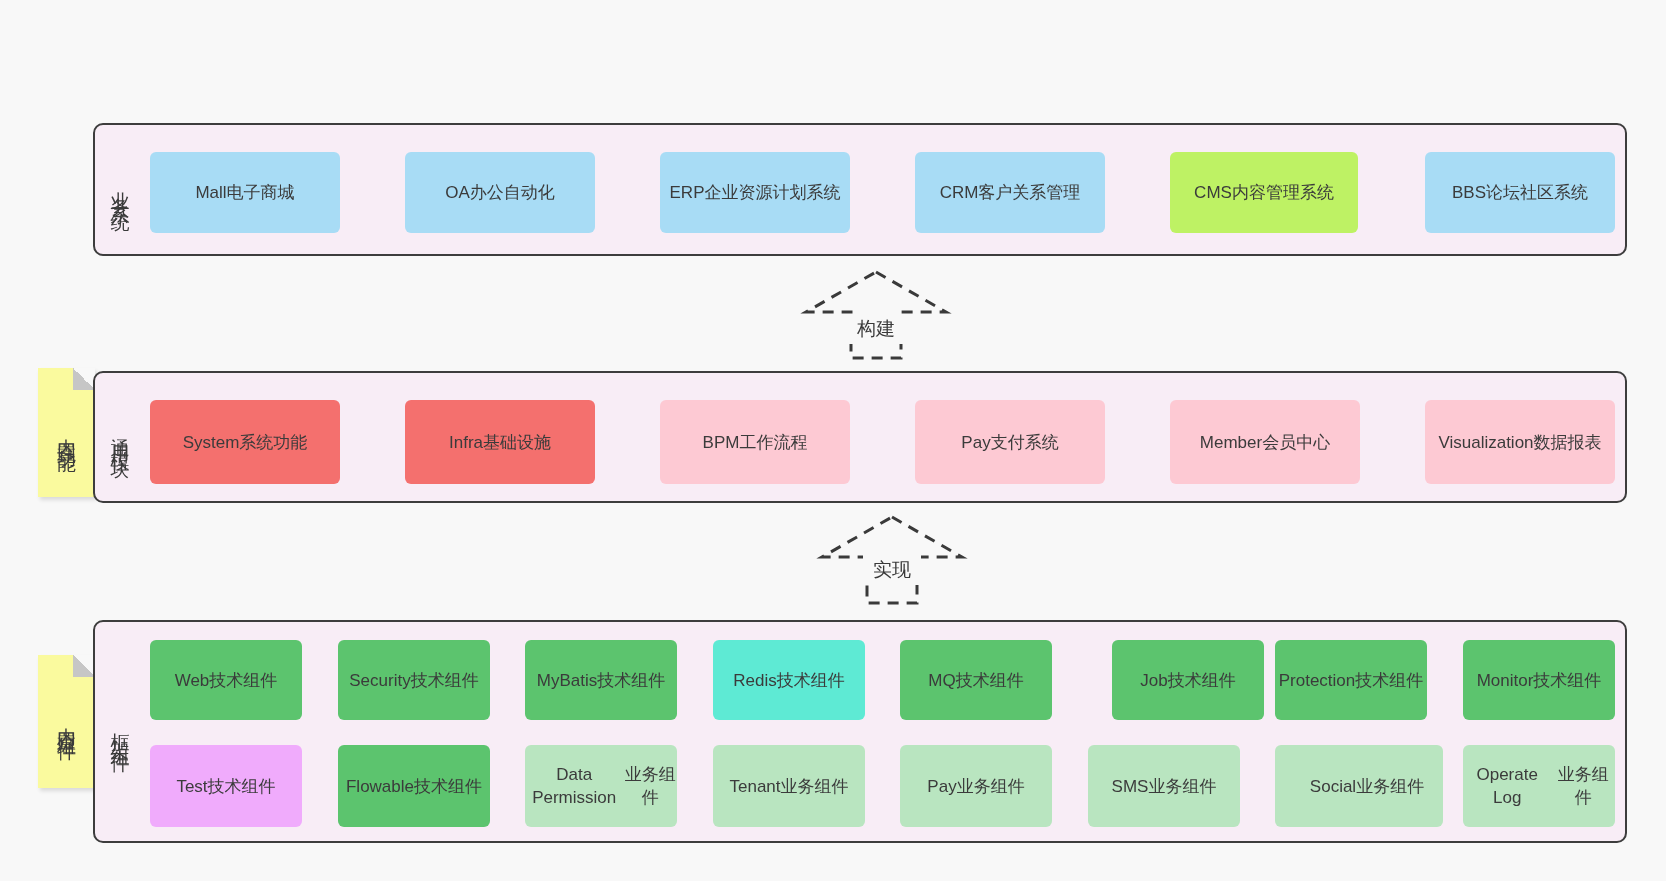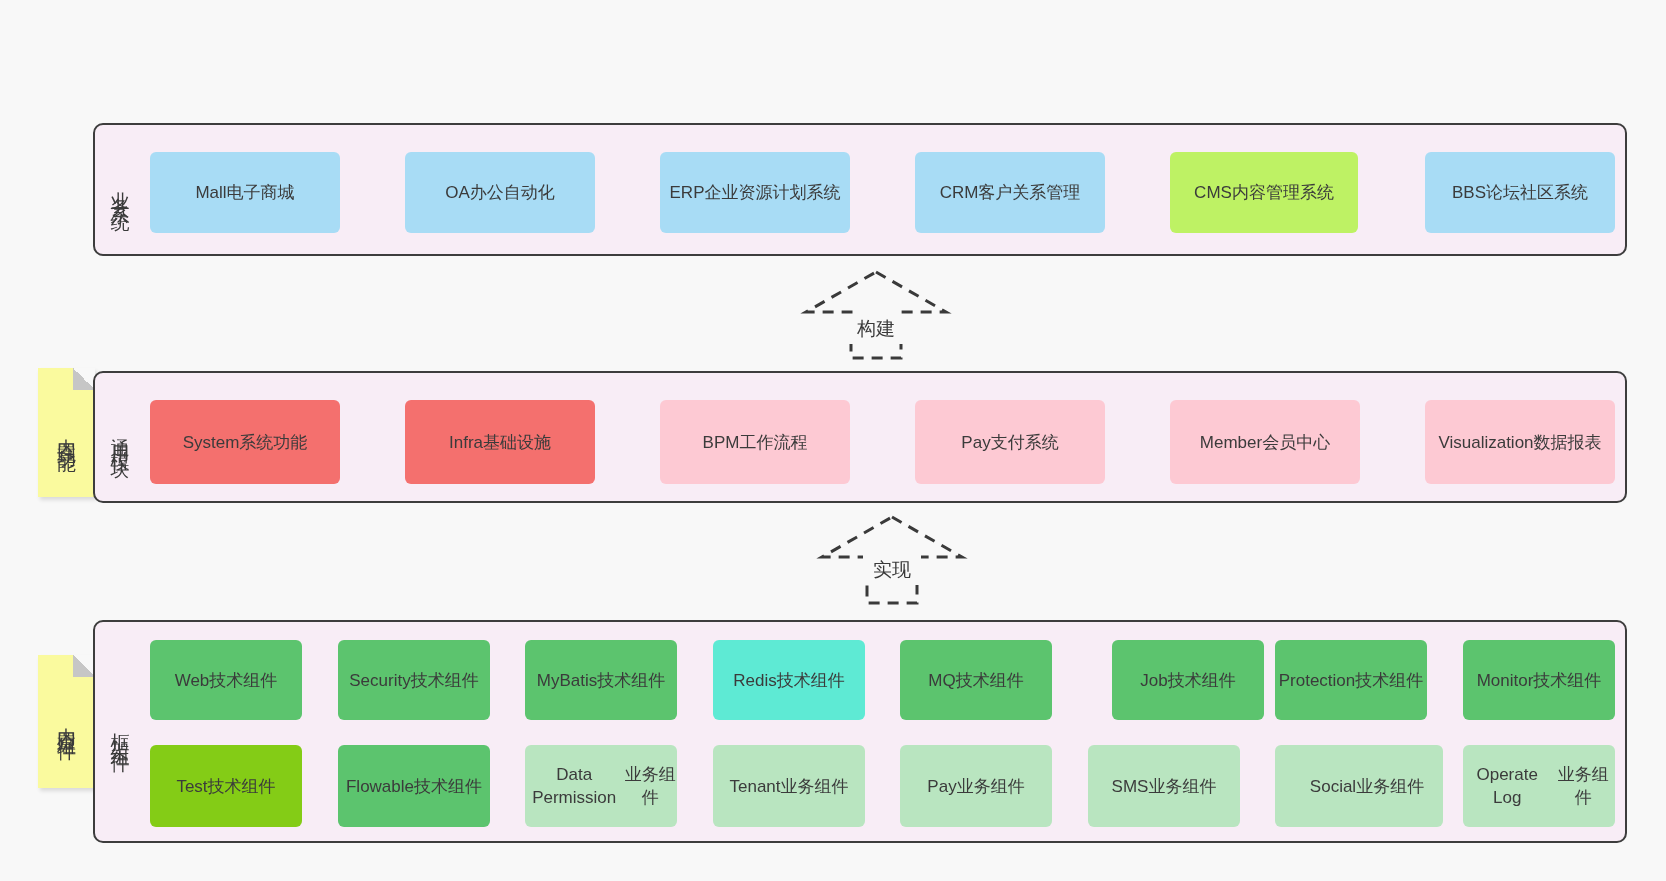--- a/index.html
+++ b/index.html
@@ -173,21 +173,21 @@
           <div>技术组件</div>
         </div>
         <div class="module-box" style="left: 1180px; top: 18px; width: 152px; height: 80px; background: rgb(92, 196, 110);">
           <div>Protection</div>
           <div>技术组件</div>
         </div>
         <div class="module-box" style="left: 1368px; top: 18px; width: 152px; height: 80px; background: rgb(92, 196, 110);">
           <div>Monitor</div>
           <div>技术组件</div>
         </div>
-        <div class="module-box" style="left: 55px; top: 123px; width: 152px; height: 82px; background: #84cc16;">
+        <div class="module-box" style="left: 55px; top: 123px; width: 152px; height: 82px; background: #f0abfc;">
           <div>Test</div>
           <div>技术组件</div>
         </div>
         <div class="module-box" style="left: 243px; top: 123px; width: 152px; height: 82px; background: rgb(92, 196, 110);">
           <div>Flowable</div>
           <div>技术组件</div>
         </div>
         <div class="module-box" style="left: 430px; top: 123px; width: 152px; height: 82px; background: rgb(185, 229, 192);">
           <div>Data Permission</div>
           <div>业务组件</div>

